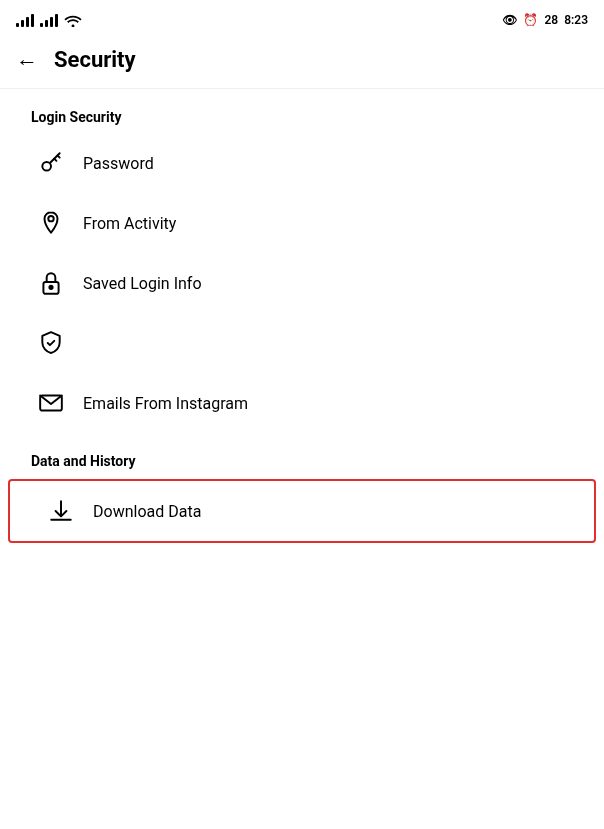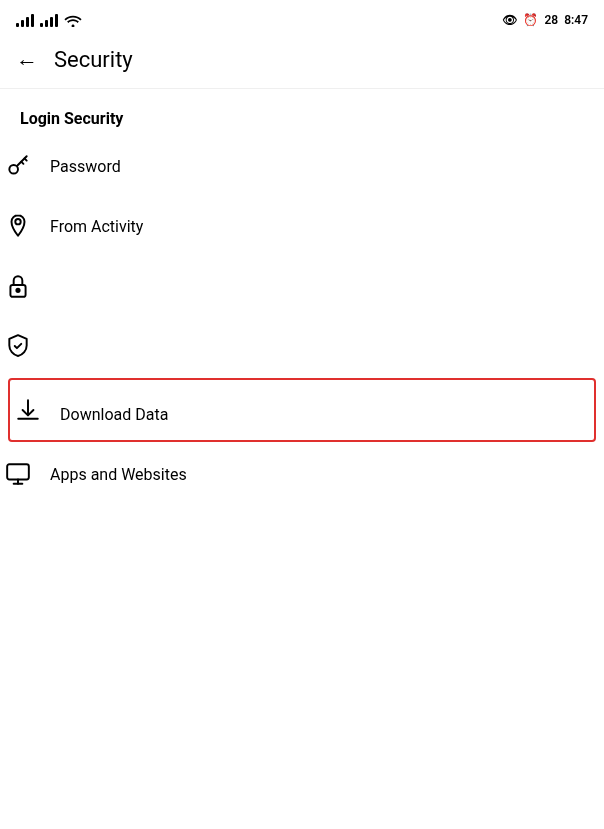--- a/index.html
+++ b/index.html
@@ -58,45 +58,44 @@
     }
 
     .back-btn {
       font-size: 22px;
       cursor: pointer;
       color: #000;
     }
 
     .header-title {
       font-size: 22px;
-      font-weight: 400;
+      font-weight: 700;
       color: #000;
     }
 
     .section-label {
-      font-size: 16px;
+      font-size: 14px;
       font-weight: 700;
       color: #000;
-      padding: 20px 20px 8px 20px;
+      padding: 20px 20px 8px 31px;
     }
 
     .menu-item {
       display: flex;
       align-items: center;
-      padding: 16px 4px;
+      padding: 16px 37px;
       gap: 18px;
       cursor: pointer;
       position: relative;
     }
 
     .menu-item.highlighted {
       border: 2.5px solid #e0302e;
       margin: 2px 8px;
       border-radius: 4px;
-      align-items: flex-end;
     }
 
     .menu-icon {
       width: 28px;
       height: 28px;
       display: flex;
       align-items: center;
       justify-content: center;
       flex-shrink: 0;
     }
@@ -138,21 +137,21 @@
     </svg>
   </div>
   <div class="status-right">
 
     <span>👁</span>
 
     <span>⏰</span>
 
     <span>28</span>
 
-    <span>8:47</span>
+    <span>8:23</span>
   </div>
 </div>
 
 <div class="header">
   <span class="back-btn">←</span>
   <span class="header-title">Security</span>
 </div>
 
 <div>
   <div class="section-label">Login Security</div>
@@ -180,50 +179,51 @@
   </div>
 
   <div class="menu-item">
     <div class="menu-icon">
       <svg viewBox="0 0 24 24" fill="none" stroke="#000" stroke-width="1.8" stroke-linecap="round" stroke-linejoin="round">
         <rect x="5" y="11" width="14" height="11" rx="2"></rect>
         <path d="M8 11V7a4 4 0 018 0v4"></path>
         <circle cx="12" cy="16" r="1.5" fill="#000"></circle>
       </svg>
     </div>
+    <span class="menu-text">Saved Login Info</span>
   </div>
 
   <div class="menu-item">
     <div class="menu-icon">
       <svg viewBox="0 0 24 24" fill="none" stroke="#000" stroke-width="1.8" stroke-linecap="round" stroke-linejoin="round">
         <path d="M12 2L4 5.5v6c0 4.5 3.4 8.7 8 9.7 4.6-1 8-5.2 8-9.7v-6L12 2z"></path>
         <path d="M9 12l2 2 4-4" stroke-width="1.8"></path>
       </svg>
     </div>
   </div>
 
+  <div class="menu-item">
+    <div class="menu-icon">
+      <svg viewBox="0 0 24 24" fill="none" stroke="#000" stroke-width="1.8" stroke-linecap="round" stroke-linejoin="round">
+        <rect x="2" y="5" width="20" height="14" rx="2"></rect>
+        <polyline points="2,5 12,13 22,5"></polyline>
+      </svg>
+    </div>
+    <span class="menu-text">Emails From Instagram</span>
+  </div>
 </div>
 
 <div>
+  <div class="section-label">Data and History</div>
 
 
   <div class="menu-item highlighted">
     <div class="menu-icon">
       <svg viewBox="0 0 24 24" fill="none" stroke="#000" stroke-width="1.8" stroke-linecap="round" stroke-linejoin="round">
         <path d="M12 3v13"></path>
         <path d="M7 12l5 5 5-5"></path>
         <line x1="3" y1="20" x2="21" y2="20"></line>
       </svg>
     </div>
     <span class="menu-text">Download Data</span>
   </div>
 
-  <div class="menu-item">
-    <div class="menu-icon">
-      <svg viewBox="0 0 24 24" fill="none" stroke="#000" stroke-width="1.8" stroke-linecap="round" stroke-linejoin="round">
-        <rect x="2" y="3" width="20" height="14" rx="2"></rect>
-        <line x1="8" y1="21" x2="16" y2="21"></line>
-        <line x1="12" y1="17" x2="12" y2="21"></line>
-      </svg>
-    </div>
-    <span class="menu-text">Apps and Websites</span>
-  </div>
 </div>
 
 </body></html>

